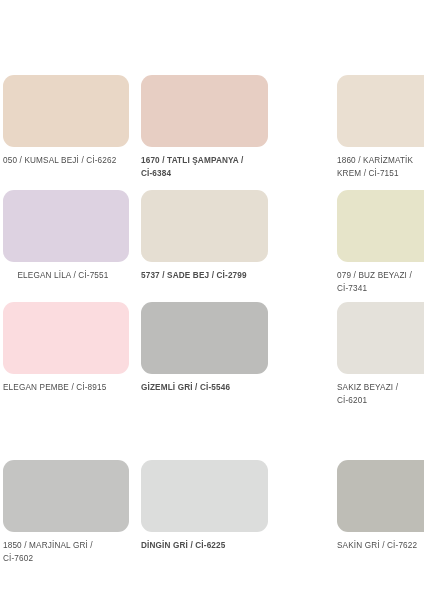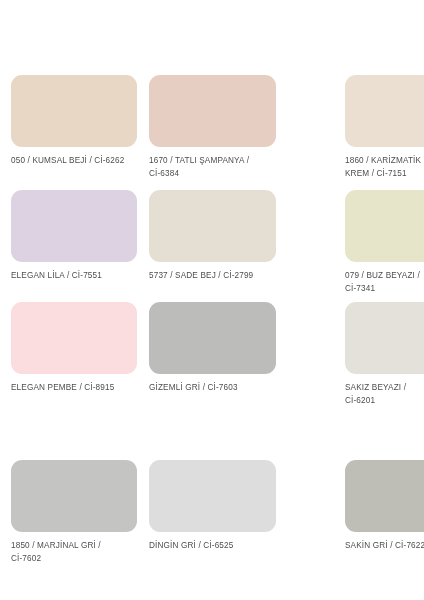--- a/index.html
+++ b/index.html
@@ -22,21 +22,21 @@
     box-sizing: border-box;
     padding: 75px 0 0 0;
   }
   .palette-grid {
     display: grid;
     grid-template-columns: 128px 148px 128px;
     column-gap: 10px;
     row-gap: 0px;
     width: 360px;
     box-sizing: border-box;
-    padding-left: 11px;
+    padding-left: 3px;
   }
   .swatch-cell {
     position: relative;
     height: 115px;
     box-sizing: border-box;
   }
   
   .col-2 .chip { margin-left: 0px; width: 127px; }
   .col-3 .chip { margin-left: 38px; width: 127px; }
   .chip {
@@ -48,21 +48,21 @@
   .chip-label {
     margin-top: 8px;
     font-size: 8.2px;
     line-height: 12.5px;
     letter-spacing: 0.15px;
     color: #4d4d4d;
     max-width: 120px;
     font-family: "Liberation Sans", sans-serif;
   }
   .col-3 .chip-label { margin-left: 38px; max-width: 124px; }
-  .col-2 .chip-label { max-width: 128px; }
+  .col-2 .chip-label { max-width: 128px; font-weight: bold; }
   
   .row-1 .swatch-cell { height: 115px; }
   .row-2 .swatch-cell { height: 112px; }
   .row-3 .swatch-cell { height: 110px; }
   .row-4 .swatch-cell { height: 110px; margin-top: 48px; }
 </style>
 </head>
 <body style="background: rgb(255, 255, 255);">
 
 <div id="palette-sheet">
@@ -78,55 +78,55 @@
     </div>
     <div class="swatch-cell col-3">
       <span class="chip" style="background: rgb(234, 223, 209);"></span>
       <div class="chip-label" style="color: rgb(77, 77, 77);">1860 / KARİZMATİK KREM / Cİ-7151</div>
     </div>
   </div>
 
   <div class="palette-grid row-2">
     <div class="swatch-cell col-1">
       <span class="chip" style="background: rgb(221, 210, 225);"></span>
-      <div class="chip-label" style="color: rgb(77, 77, 77);">ELEGAN LİLA / Cİ-7551</div>
+      <div class="chip-label" style="color: rgb(77, 77, 77); text-align: center;">ELEGAN LİLA / Cİ-7551</div>
     </div>
     <div class="swatch-cell col-2">
       <span class="chip" style="background: rgb(229, 222, 210);"></span>
       <div class="chip-label" style="color: rgb(77, 77, 77);">5737 / SADE BEJ / Cİ-2799</div>
     </div>
     <div class="swatch-cell col-3">
       <span class="chip" style="background: rgb(230, 228, 201);"></span>
       <div class="chip-label" style="color: rgb(77, 77, 77);">079 / BUZ BEYAZI / Cİ-7341</div>
     </div>
   </div>
 
   <div class="palette-grid row-3">
     <div class="swatch-cell col-1">
       <span class="chip" style="background: rgb(251, 220, 223);"></span>
       <div class="chip-label" style="color: rgb(77, 77, 77);">ELEGAN PEMBE / Cİ-8915</div>
     </div>
     <div class="swatch-cell col-2">
       <span class="chip" style="background: rgb(188, 188, 186);"></span>
-      <div class="chip-label" style="color: rgb(77, 77, 77);">GİZEMLİ GRİ / Cİ-7603</div>
+      <div class="chip-label" style="color: rgb(77, 77, 77);">GİZEMLİ GRİ / Cİ-5546</div>
     </div>
     <div class="swatch-cell col-3">
       <span class="chip" style="background: rgb(228, 225, 218);"></span>
       <div class="chip-label" style="color: rgb(77, 77, 77);">SAKIZ BEYAZI / Cİ-6201</div>
     </div>
   </div>
 
   <div class="palette-grid row-4">
     <div class="swatch-cell col-1">
       <span class="chip" style="background: rgb(196, 196, 194);"></span>
       <div class="chip-label" style="color: rgb(77, 77, 77);">1850 / MARJİNAL GRİ / Cİ-7602</div>
     </div>
     <div class="swatch-cell col-2">
       <span class="chip" style="background: rgb(220, 221, 220);"></span>
-      <div class="chip-label" style="color: rgb(77, 77, 77);">DİNGİN  GRİ / Cİ-6525</div>
+      <div class="chip-label" style="color: rgb(77, 77, 77);">DİNGİN  GRİ / Cİ-6225</div>
     </div>
     <div class="swatch-cell col-3">
       <span class="chip" style="background: rgb(190, 189, 182);"></span>
       <div class="chip-label" style="color: rgb(77, 77, 77);">SAKİN GRİ / Cİ-7622</div>
     </div>
   </div>
 
 </div>
 
 </body></html>

